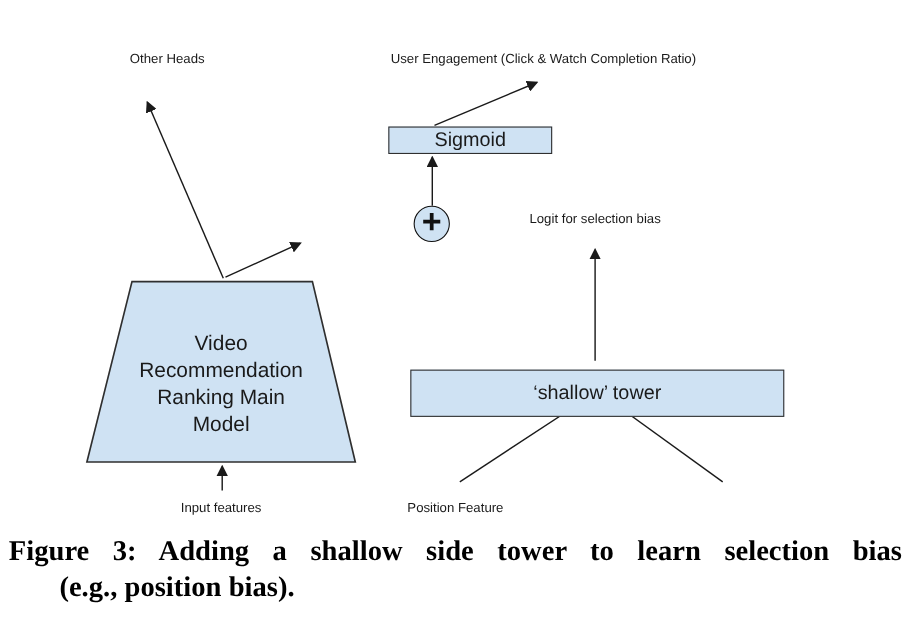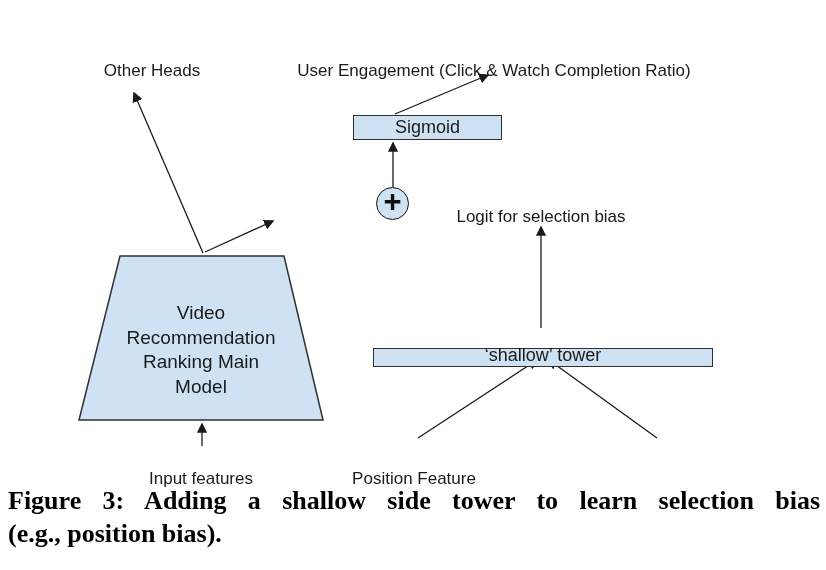--- a/index.html
+++ b/index.html
@@ -14,40 +14,39 @@
   }
   #diagram-svg { position: absolute; left: 0; top: 0; }
   .node-shape { fill: var(--node-fill, #cfe2f3); stroke: var(--node-border, #2f2f2f); stroke-width: 1.5; }
   .arrow { stroke: var(--ink, #1a1a1a); stroke-width: 1.3; fill: none; }
   .arrowhead { fill: var(--ink, #1a1a1a); }
 
   .lbl {
     position: absolute;
     transform: translateX(-50%);
     white-space: nowrap;
-    font-size: 17px;
+    font-size: 12px;
     line-height: 22px;
     color: var(--ink, #1a1a1a);
-    margin-top: 18px;
   }
   .lbl.center { text-align: center; }
 
   .node-box {
     position: absolute;
     background: var(--node-fill, #cfe2f3);
     border: 1.5px solid var(--node-border, #2f2f2f);
     display: flex;
     align-items: center;
     justify-content: center;
     font-size: 18px;
     color: var(--ink, #1a1a1a);
     box-sizing: border-box;
   }
   #sigmoid-box { left: 319px; top: 115px; width: 149px; height: 25px; margin-left: 34px; }
-  #shallow-box { left: 373px; top: 348px; width: 340px; height: 19px; align-items: flex-end; }
+  #shallow-box { left: 373px; top: 336px; width: 340px; height: 43px; }
 
   #plus-node {
     position: absolute;
     left: 376px; top: 187px;
     width: 33px; height: 33px;
     border-radius: 50%;
     background: var(--node-fill, #cfe2f3);
     border: 1.5px solid #111;
     box-sizing: border-box;
     display: flex;
@@ -81,21 +80,21 @@
     position: absolute;
     left: 8px; top: 484px;
     width: 812px;
     font-family: "Liberation Serif", serif;
     font-weight: 700;
     font-size: 26px;
     line-height: 33px;
     color: #000;
   }
   #caption-line1 { text-align: justify; text-align-last: justify; }
-  #caption-line2 { text-align: left; }
+  #caption-line2 { text-align: left; margin-left: 46px; }
 </style>
 </head>
 <body>
 
 <div id="figure" style="--node-fill: #cfe2f3; --node-border: #2f2f2f; --ink: #1a1a1a;">
 
   <svg id="diagram-svg" width="826" height="570" viewBox="0 0 826 570">
     <defs>
       <marker id="arrow" viewBox="0 0 10 10" refX="8.5" refY="5" markerWidth="8" markerHeight="8" orient="auto-start-reverse">
         <path d="M0,0 L10,5 L0,10 z" class="arrowhead"></path>

